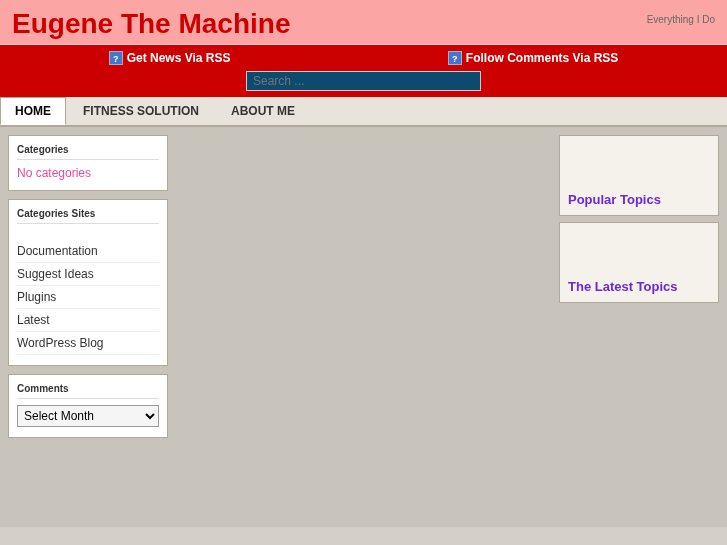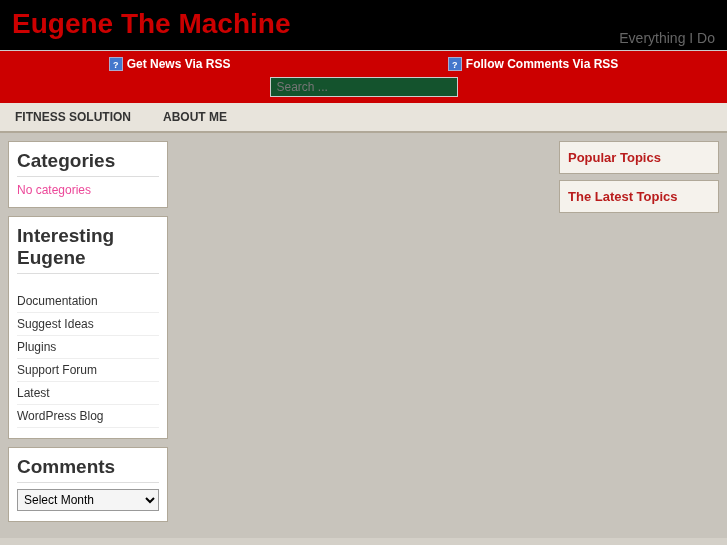--- a/index.html
+++ b/index.html
@@ -1,55 +1,55 @@
 <!DOCTYPE html>
 <html><head>
   <meta charset="utf-8">
   <style>
     * { margin: 0; padding: 0; box-sizing: border-box; }
     body { font-family: Georgia, serif; font-size: 13px; background: #d4d0c8; color: #333; width: 727px; }
 
     
-    #header { background: #000000; padding: 8px 12px 4px 12px; display: flex; justify-content: space-between; align-items: flex-start; border-bottom: 1px solid #ccc; }
+    #header { background: #fca5a5; padding: 8px 12px 4px 12px; display: flex; justify-content: space-between; align-items: flex-start; border-bottom: 1px solid #ccc; }
     #site-title { font-size: 28px; font-weight: bold; color: #cc0000; text-decoration: none; font-family: Arial, sans-serif; }
-    #tagline { font-size: 14px; color: #666; margin-top: 22px; font-family: Arial, sans-serif; }
+    #tagline { font-size: 10px; color: #666; margin-top: 6px; font-family: Arial, sans-serif; }
 
     
     #rss-bar { background: #cc0000; padding: 6px 0; display: flex; flex-direction: column; }
     #rss-links { display: flex; justify-content: space-around; align-items: center; }
     .rss-item { display: flex; align-items: center; gap: 4px; color: #fff; font-size: 12px; font-family: Arial, sans-serif; font-weight: bold; cursor: pointer; }
     .rss-icon { width: 14px; height: 14px; background: #4477cc; border: 1px solid #aac; display: inline-block; font-size: 9px; color: #fff; text-align: center; line-height: 14px; }
     #search-bar { text-align: center; margin-top: 6px; }
-    #search-input { width: 188px; padding: 2px 6px; font-size: 12px; color: #999; border: 1px solid #ccc; font-family: Arial, sans-serif; background: #14532d; }
+    #search-input { width: 235px; padding: 2px 6px; font-size: 12px; color: #999; border: 1px solid #ccc; font-family: Arial, sans-serif; background: #0c4a6e; }
 
     
     #nav { background: #e8e4dc; border-bottom: 2px solid #b0a898; display: flex; gap: 2px; padding: 0 0 0 0; }
     .nav-item { padding: 6px 14px; font-size: 12px; font-family: Arial, sans-serif; font-weight: bold; cursor: pointer; color: #333; border: 1px solid transparent; }
     .nav-item.active { background: #fff; border: 1px solid #b0a898; border-bottom: 1px solid #fff; color: #000; }
 
     
     #main { display: flex; gap: 0; padding: 8px; background: #c8c4bc; min-height: 400px; }
 
     
     #sidebar { width: 160px; min-width: 160px; display: flex; flex-direction: column; gap: 0; }
     .sidebar-section { background: #fff; border: 1px solid #b0a898; margin-bottom: 8px; padding: 8px 8px 10px 8px; }
-    .sidebar-section h3 { font-size: 19px; font-family: Arial, sans-serif; font-weight: bold; color: #333; margin-bottom: 6px; padding-bottom: 4px; border-bottom: 1px solid #ddd; }
+    .sidebar-section h3 { font-size: 10px; font-family: Arial, sans-serif; font-weight: bold; color: #333; margin-bottom: 6px; padding-bottom: 4px; border-bottom: 1px solid #ddd; }
     .sidebar-section ul { list-style: none; margin-top: 16px; }
     .sidebar-section ul li { padding: 3px 0; border-bottom: 1px solid #eee; }
     .sidebar-section ul li a { color: #333; text-decoration: none; font-size: 12px; font-family: Arial, sans-serif; }
     .sidebar-section p { font-size: 12px; color: #ec4899; font-family: Arial, sans-serif; }
     .sidebar-section select { width: 100%; font-size: 12px; font-family: Arial, sans-serif; padding: 2px; border: 1px solid #999; background: #f5f5f5; }
 
     
     #content { flex: 1; margin: 0 8px; }
 
     
     #right-sidebar { width: 160px; min-width: 160px; display: flex; flex-direction: column; gap: 0; }
     .right-section { background: #f5f2ec; border: 1px solid #b0a898; margin-bottom: 6px; padding: 8px; }
-    .right-section h3 { font-size: 13px; font-family: Arial, sans-serif; font-weight: bold; color: #b91c1c; }
+    .right-section h3 { font-size: 13px; font-family: Arial, sans-serif; font-weight: bold; color: #6d28d9; margin-top: 48px; }
   </style>
 </head>
 <body>
 
 <div id="header">
   <a id="site-title">Eugene The Machine</a>
   <span id="tagline">Everything I Do</span>
 </div>
 
 <div id="rss-bar">
@@ -62,40 +62,40 @@
       <span class="rss-icon">?</span>
       <span>Follow Comments Via RSS</span>
     </div>
   </div>
   <div id="search-bar">
     <input id="search-input" type="text" placeholder="Search ..." style="">
   </div>
 </div>
 
 <div id="nav">
+  <div class="nav-item active">HOME</div>
   <div class="nav-item">FITNESS SOLUTION</div>
   <div class="nav-item">ABOUT ME</div>
 </div>
 
 <div id="main">
 
   <div id="sidebar">
 
     <div class="sidebar-section">
       <h3>Categories</h3>
       <p>No categories</p>
     </div>
 
     <div class="sidebar-section">
-      <h3>Interesting Eugene</h3>
+      <h3>Categories Sites</h3>
       <ul>
         <li><a>Documentation</a></li>
         <li><a>Suggest Ideas</a></li>
         <li><a>Plugins</a></li>
-        <li><a>Support Forum</a></li>
         <li><a>Latest</a></li>
         <li><a>WordPress Blog</a></li>
       </ul>
     </div>
 
 
     <div class="sidebar-section">
       <h3>Comments</h3>
       <select>
         <option>Select Month</option>

